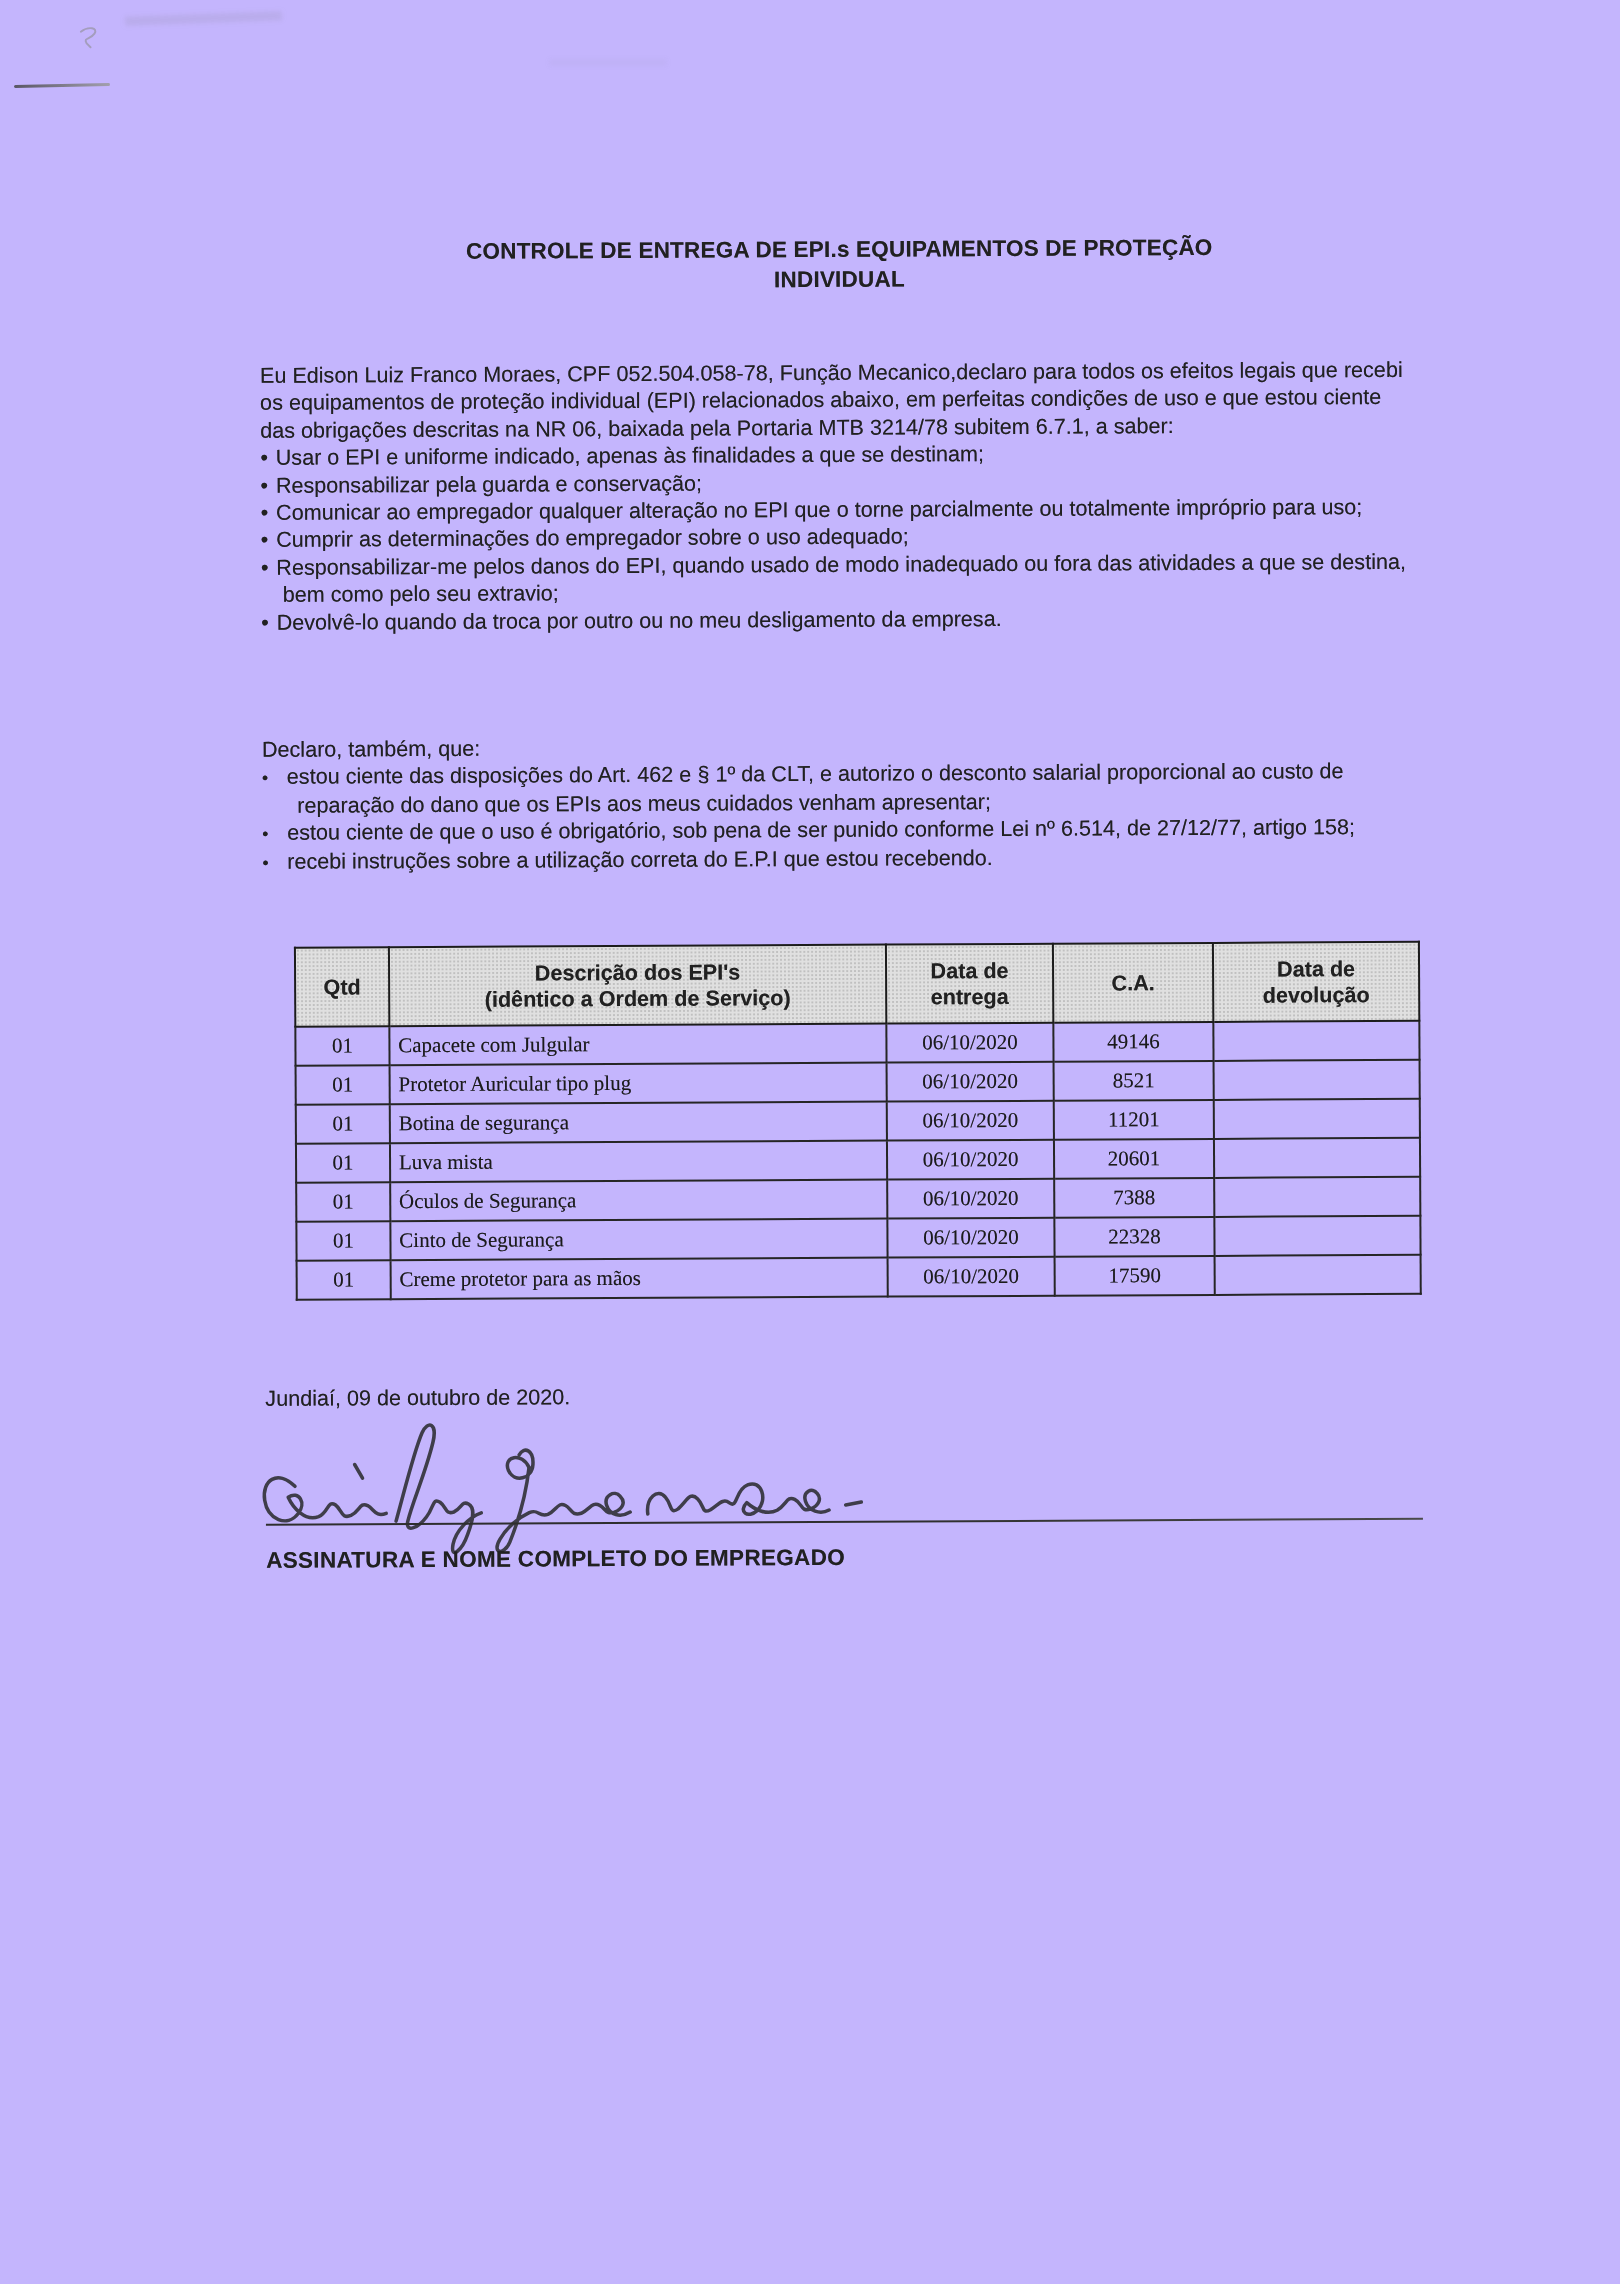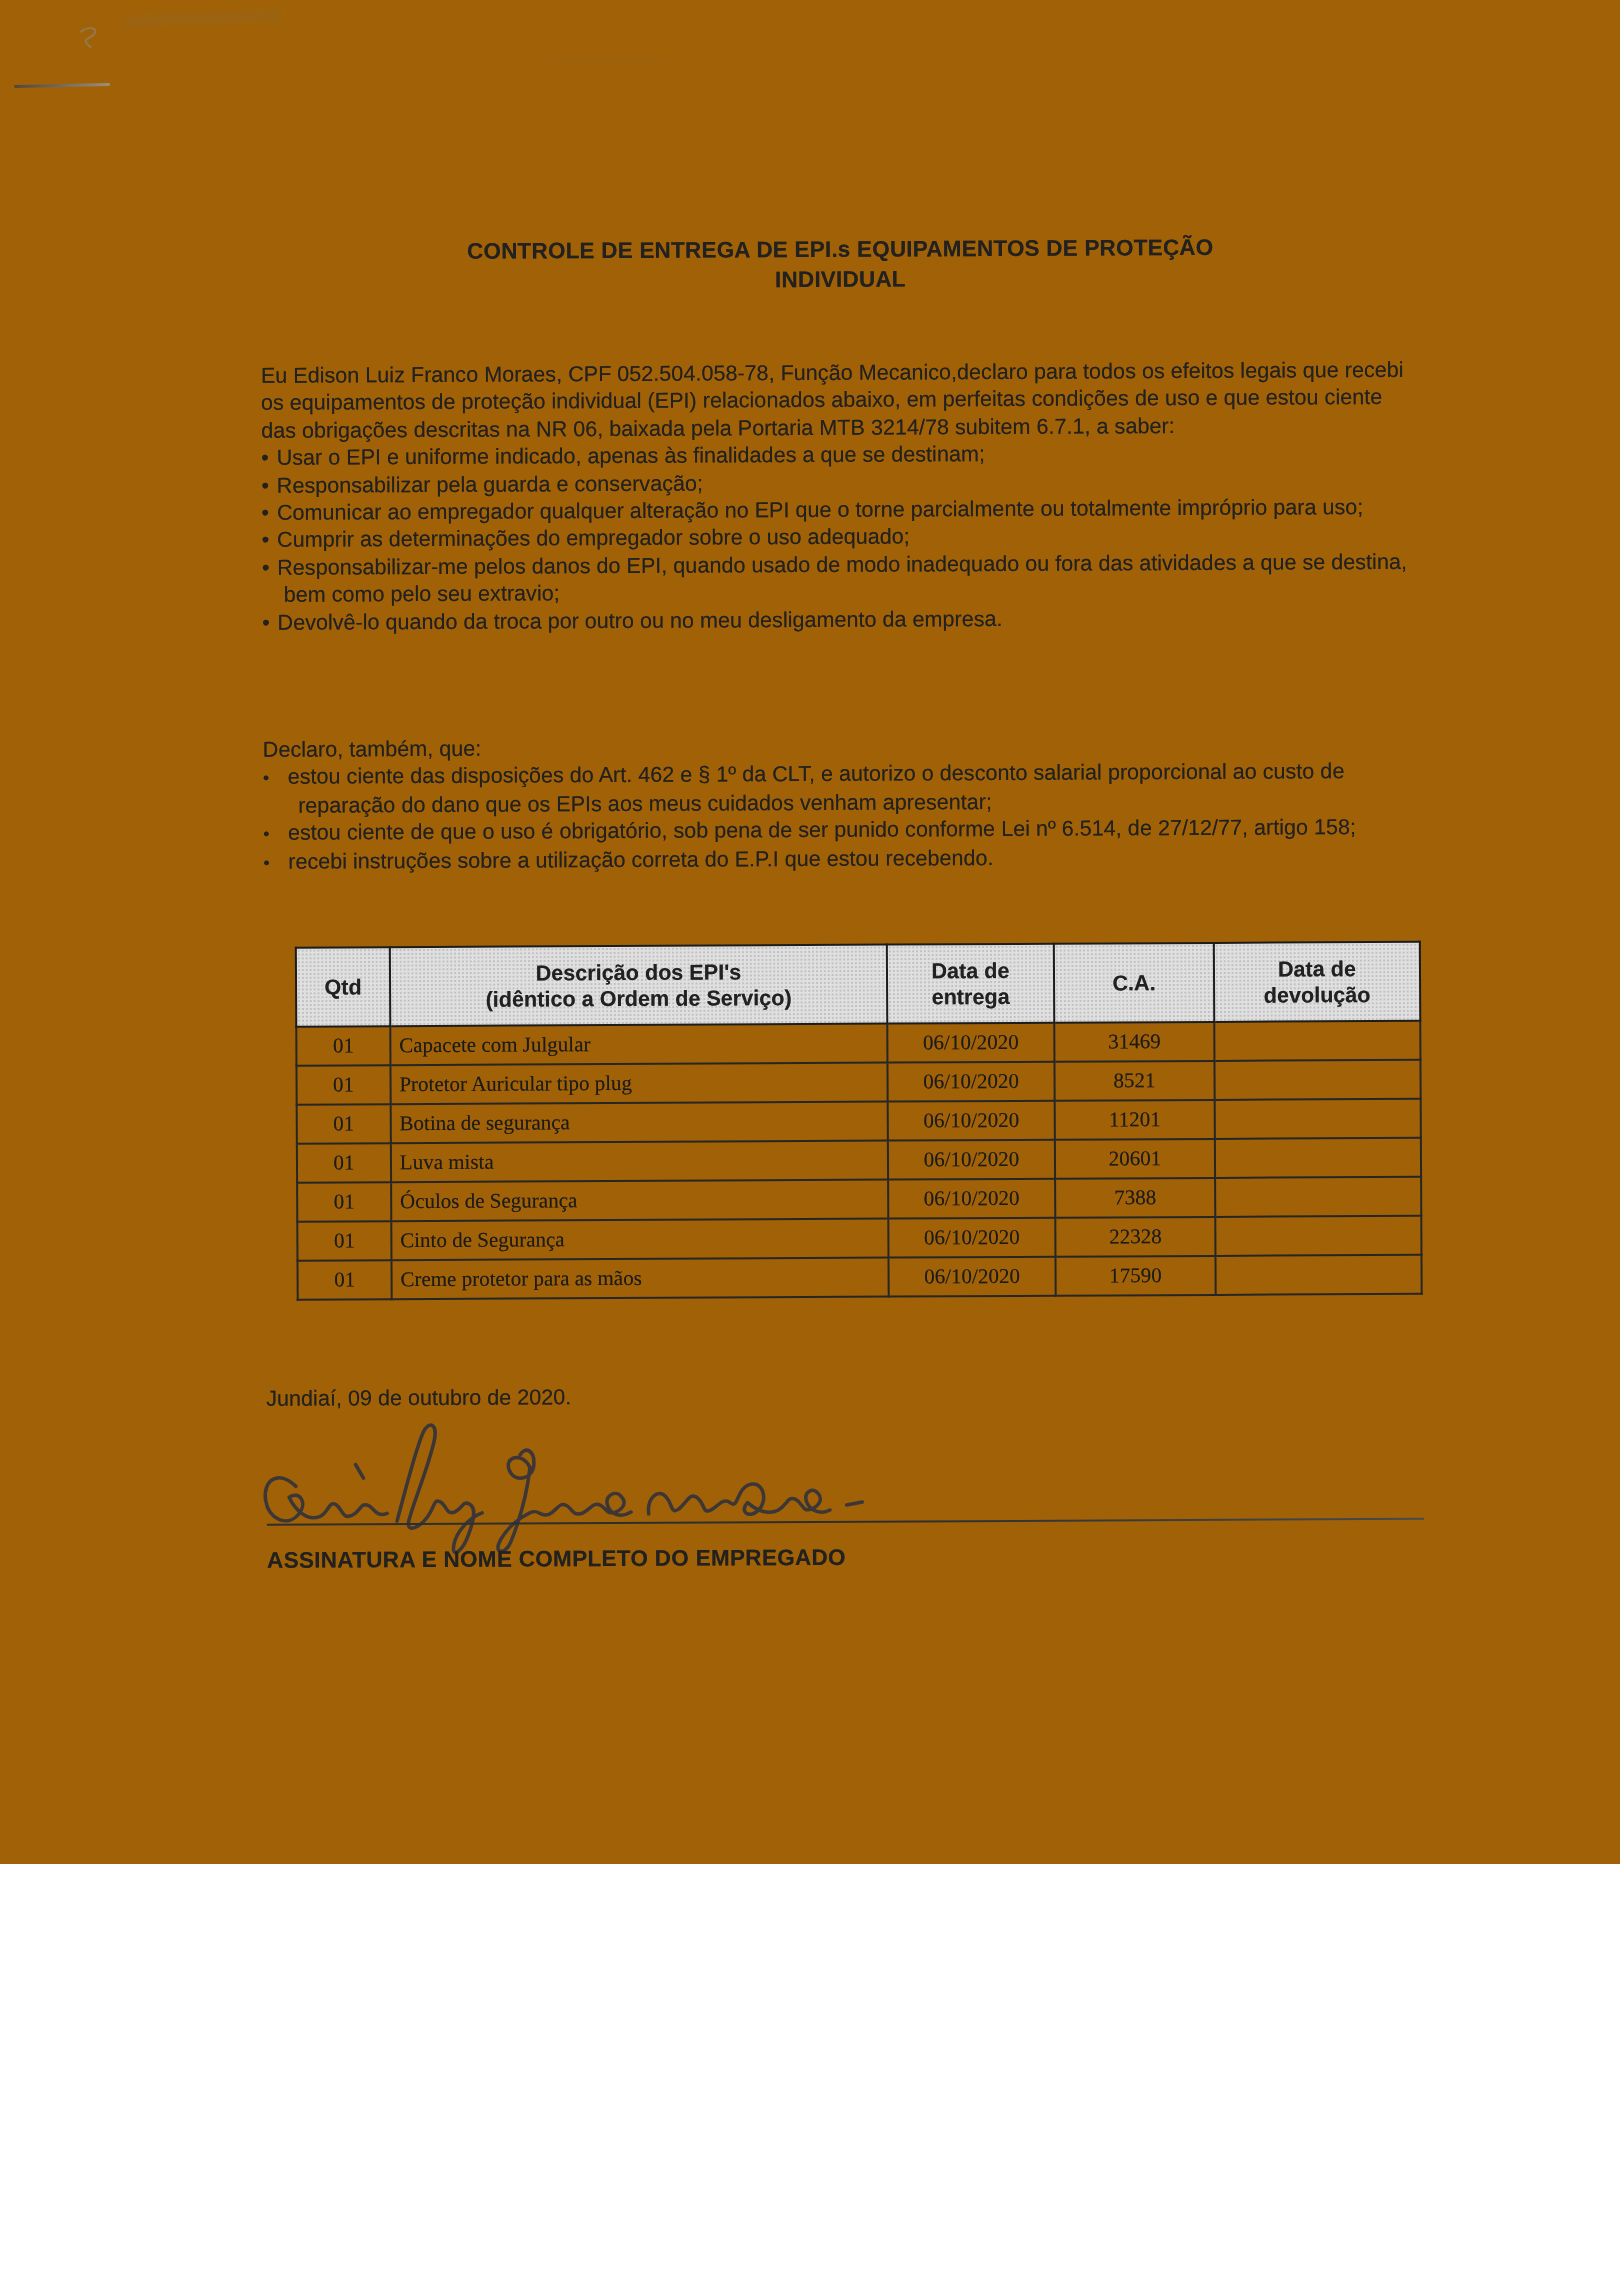--- a/index.html
+++ b/index.html
@@ -1,18 +1,18 @@
 <!DOCTYPE html>
 <html lang="pt"><head>
 <meta charset="utf-8">
 <style>
   html,body { margin:0; padding:0; background:#ffffff; }
   .page {
-    position:relative; width:1620px; height:1864px;
-    background:#a16207; overflow:hidden;
+    position:relative; width:1620px; height:2284px;
+    background:#c4b5fd; overflow:hidden;
     font-family:"Liberation Sans", sans-serif; color:#212121;
   }
   .rot { position:absolute; inset:0; transform:rotate(-0.3deg); transform-origin:50% 42%; }
   .content {
     position:absolute; left:263px; top:0; width:1160px;
     text-shadow:0 0 0.5px rgba(20,20,20,0.45);
   }
 
   
   .art { position:absolute; pointer-events:none; }
@@ -126,21 +126,21 @@
             <th>Data de
 devolução</th>
           </tr>
         </thead>
         <tbody>
 
         <tr>
               <td class="c">01</td>
               <td>Capacete com Julgular</td>
               <td class="c">06/10/2020</td>
-              <td class="c">31469</td>
+              <td class="c">49146</td>
               <td class="c"></td>
             </tr>
             <tr>
               <td class="c">01</td>
               <td>Protetor Auricular tipo plug</td>
               <td class="c">06/10/2020</td>
               <td class="c">8521</td>
               <td class="c"></td>
             </tr>
             <tr>

